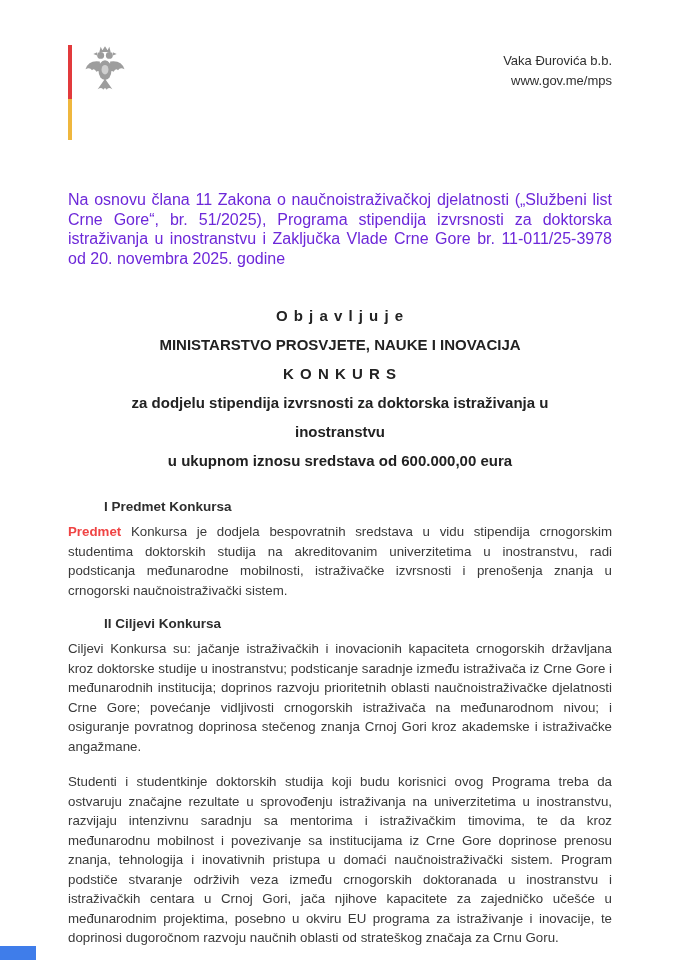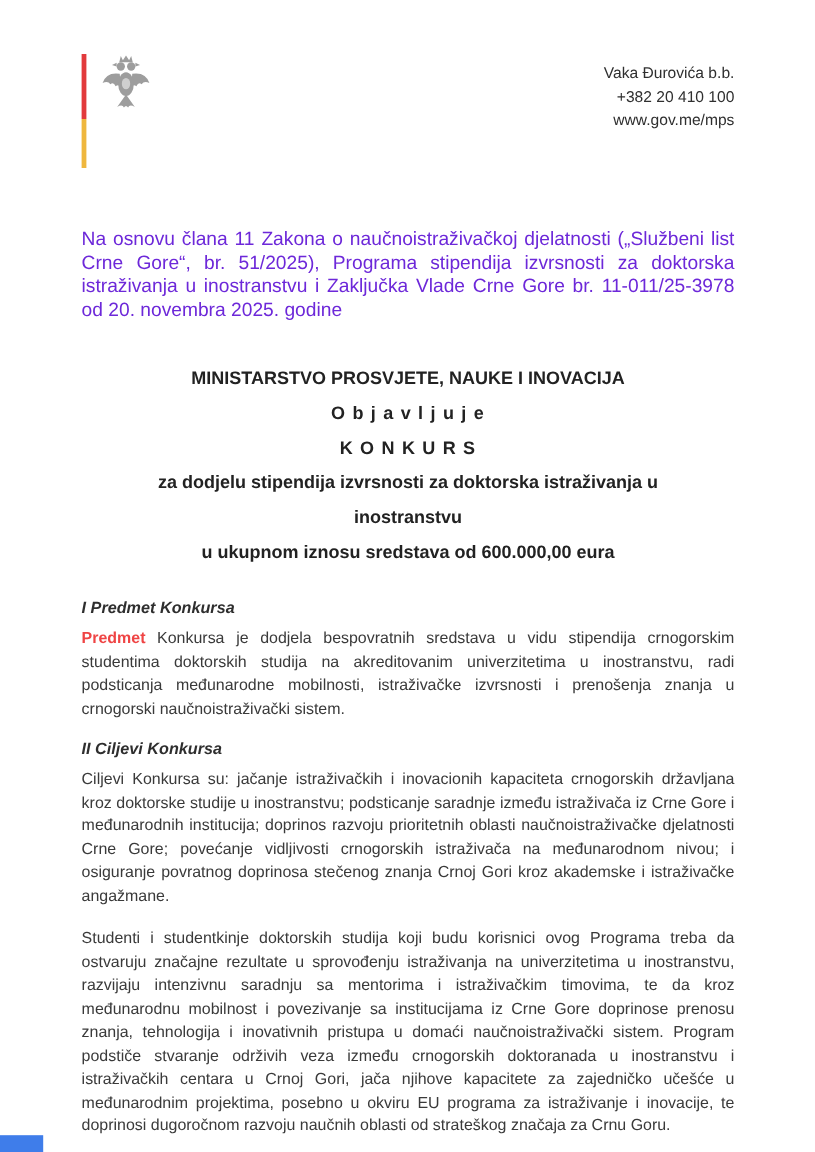--- a/index.html
+++ b/index.html
@@ -45,22 +45,22 @@
   .title-block {
     margin-top: 33px; text-align: center;
     font-weight: bold; color: #222222; font-size: 15px;
     padding: 0 38px;
   }
   .title-line { line-height: 29px; }
   .spaced { letter-spacing: 1px; }
 
   .section-heading {
     margin-top: 22px;
-    font-size: 13.5px; font-weight: bold; font-style: italic;
-    color: #2e2e2e; line-height: 19px;
+    font-size: 13.5px; font-weight: bold; 
+    color: #2e2e2e; line-height: 19px; margin-left: 36px;
   }
   .section-heading.second { margin-top: 14px; }
   .body-para {
     margin-top: 6px;
     font-size: 13.3px; line-height: 19.5px;
     text-align: justify; color: #3a3a3a;
   }
   .body-para.follow { margin-top: 16px; }
   .body-para strong { color: #ef4444; }
 
@@ -88,30 +88,29 @@
           <path d="M38 38 Q12 34 5 56 Q15 51 20 58 Q26 53 30 62 Q36 57 40 64 Z"></path>
           <path d="M62 38 Q88 34 95 56 Q85 51 80 58 Q74 53 70 62 Q64 57 60 64 Z"></path>
           <ellipse cx="50" cy="58" rx="15" ry="23"></ellipse>
           <path d="M50 78 L33 102 Q43 96 46 103 Q50 97 54 103 Q57 96 67 102 Z"></path>
           <ellipse cx="50" cy="57" rx="8" ry="11" fill="#cfcfcf"></ellipse>
         </svg>
       </div>
     </div>
     <div class="contact">
       <div>Vaka Đurovića b.b.</div>
-      <div>+382 20 410 100</div>
       <div>www.gov.me/mps</div>
     </div>
   </div>
 
   <p class="intro">Na osnovu člana 11 Zakona o naučnoistraživačkoj djelatnosti („Službeni list Crne Gore“, br. 51/2025), Programa stipendija izvrsnosti za doktorska istraživanja u inostranstvu i Zaključka Vlade Crne Gore br. 11-011/25-3978 od 20. novembra 2025. godine</p>
 
   <div class="title-block">
+    <div class="title-line spaced">O b j a v l j u j e</div>
     <div class="title-line">MINISTARSTVO PROSVJETE, NAUKE I INOVACIJA</div>
-    <div class="title-line spaced">O b j a v l j u j e</div>
     <div class="title-line spaced">K O N K U R S</div>
     <div class="title-line">za dodjelu stipendija izvrsnosti za doktorska istraživanja u inostranstvu</div>
     <div class="title-line">u ukupnom iznosu sredstava od 600.000,00 eura</div>
   </div>
 
   <h3 class="section-heading">I Predmet Konkursa</h3>
   <p class="body-para"><strong>Predmet</strong><span> Konkursa je dodjela bespovratnih sredstava u vidu stipendija crnogorskim studentima doktorskih studija na akreditovanim univerzitetima u inostranstvu, radi podsticanja međunarodne mobilnosti, istraživačke izvrsnosti i prenošenja znanja u crnogorski naučnoistraživački sistem.</span></p>
 
   <h3 class="section-heading second">II Ciljevi Konkursa</h3>
   <p class="body-para">Ciljevi Konkursa su: jačanje istraživačkih i inovacionih kapaciteta crnogorskih državljana kroz doktorske studije u inostranstvu; podsticanje saradnje između istraživača iz Crne Gore i međunarodnih institucija; doprinos razvoju prioritetnih oblasti naučnoistraživačke djelatnosti Crne Gore; povećanje vidljivosti crnogorskih istraživača na međunarodnom nivou; i osiguranje povratnog doprinosa stečenog znanja Crnoj Gori kroz akademske i istraživačke angažmane.</p>

